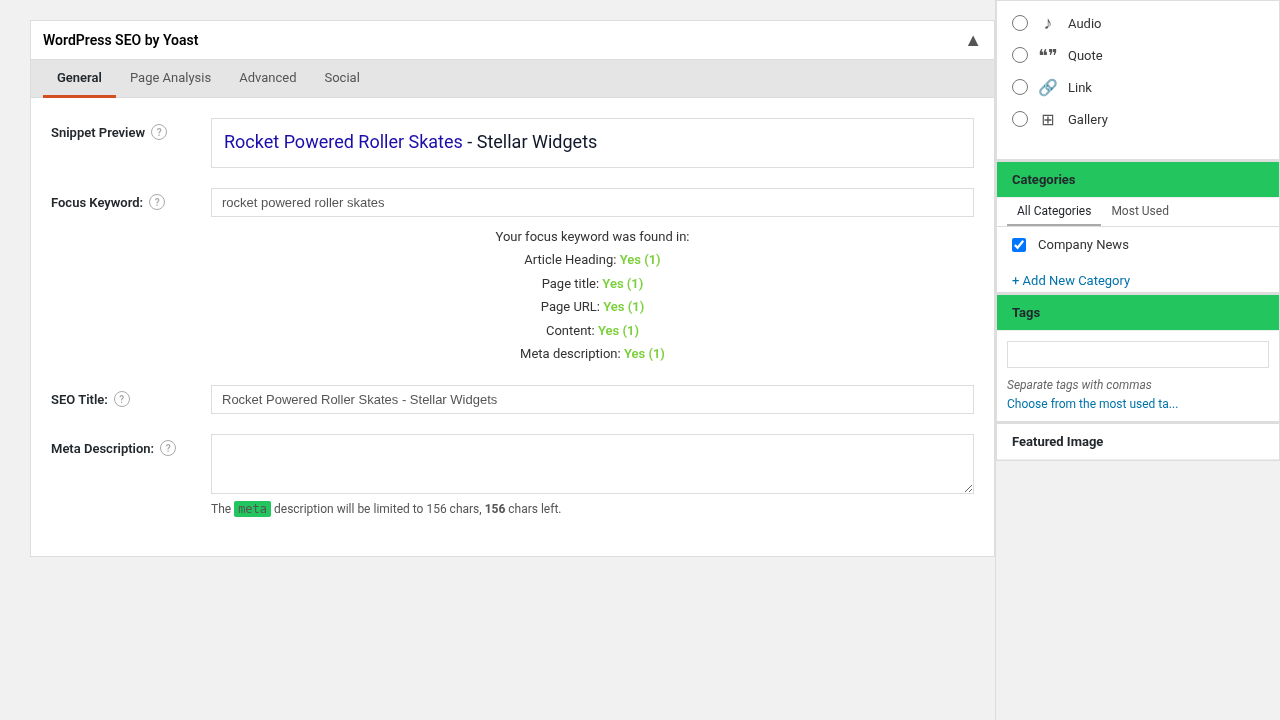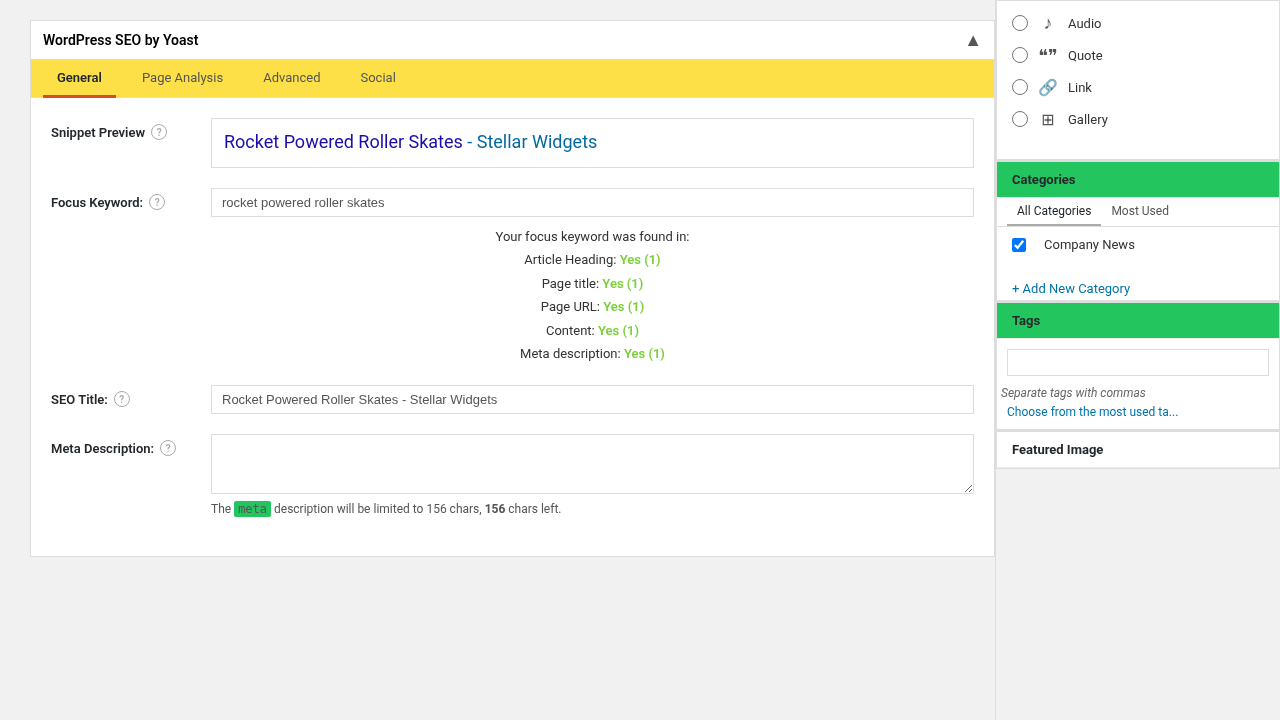--- a/index.html
+++ b/index.html
@@ -48,23 +48,22 @@
 
     .yoast-panel-toggle {
       color: #555;
       font-size: 18px;
     }
 
     
     .tabs {
       display: flex;
       border-bottom: 1px solid #ddd;
-      background: #fde047;
+      background: #e5e5e5;
       padding: 0 12px;
-      gap: 12px;
     }
 
     .tab {
       padding: 10px 14px;
       font-size: 13px;
       color: #555;
       cursor: pointer;
       border-bottom: 3px solid transparent;
       margin-bottom: -1px;
       text-decoration: none;
@@ -274,22 +273,22 @@
 
     .categories-list {
       padding: 10px 15px;
       max-height: 80px;
       overflow-y: auto;
     }
 
     .category-item {
       display: flex;
       align-items: center;
-      gap: 18px;
-      margin-bottom: 14px;
+      gap: 12px;
+      margin-bottom: 6px;
     }
 
     .category-item input[type="checkbox"] {
       width: 14px;
       height: 14px;
       cursor: pointer;
     }
 
     .category-item label {
       font-size: 13px;
@@ -314,21 +313,21 @@
 
     .tags-input {
       width: calc(100% - 20px);
       margin: 10px;
       padding: 5px 8px;
       border: 1px solid #ddd;
       font-size: 13px;
     }
 
     .tags-hint {
-      padding: 0 4px 5px;
+      padding: 0 10px 5px;
       font-size: 12px;
       color: #666;
       font-style: italic;
     }
 
     .tags-choose {
       padding: 0 10px 10px;
       font-size: 12px;
       color: #0073aa;
       cursor: pointer;
@@ -380,21 +379,21 @@
       <div class="panel-body">
 
         <div class="field-row">
           <div class="field-label">
             <span>Snippet Preview</span>
             <span class="help-icon">?</span>
           </div>
           <div class="field-content">
             <div class="snippet-preview-box">
               <div class="snippet-title">
-                <span style="color:#1a0dab; font-size:18px;">Rocket Powered Roller Skates</span><span style="color:#0369a1; font-size:18px;"> - Stellar Widgets</span>
+                <span style="color:#1a0dab; font-size:18px;">Rocket Powered Roller Skates</span><span style="color:#0f172a; font-size:18px;"> - Stellar Widgets</span>
               </div>
             </div>
           </div>
         </div>
 
         <div class="field-row">
           <div class="field-label">
             <span>Focus Keyword:</span>
             <span class="help-icon">?</span>
           </div>

